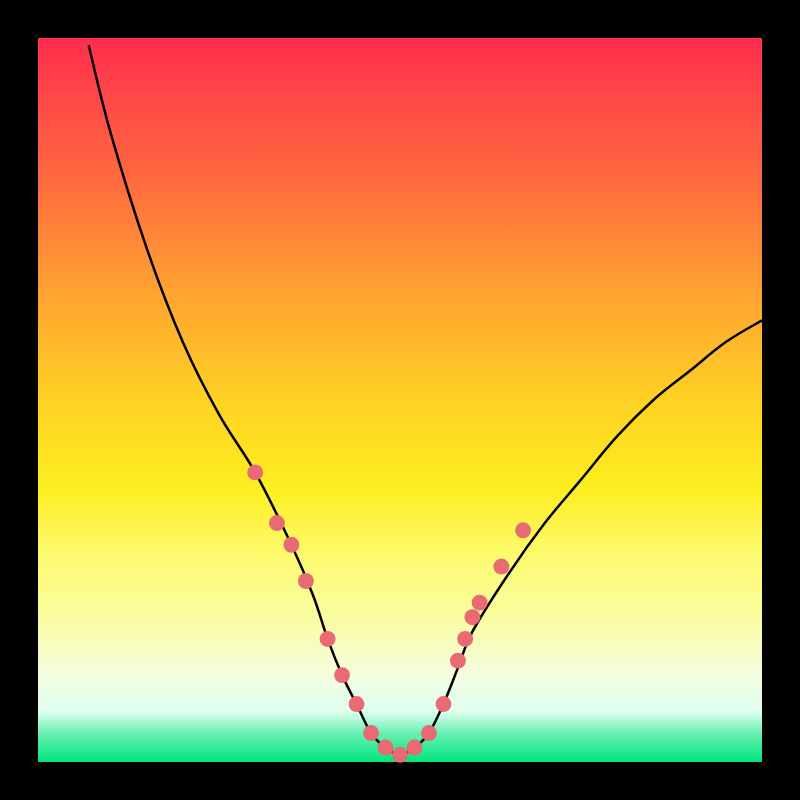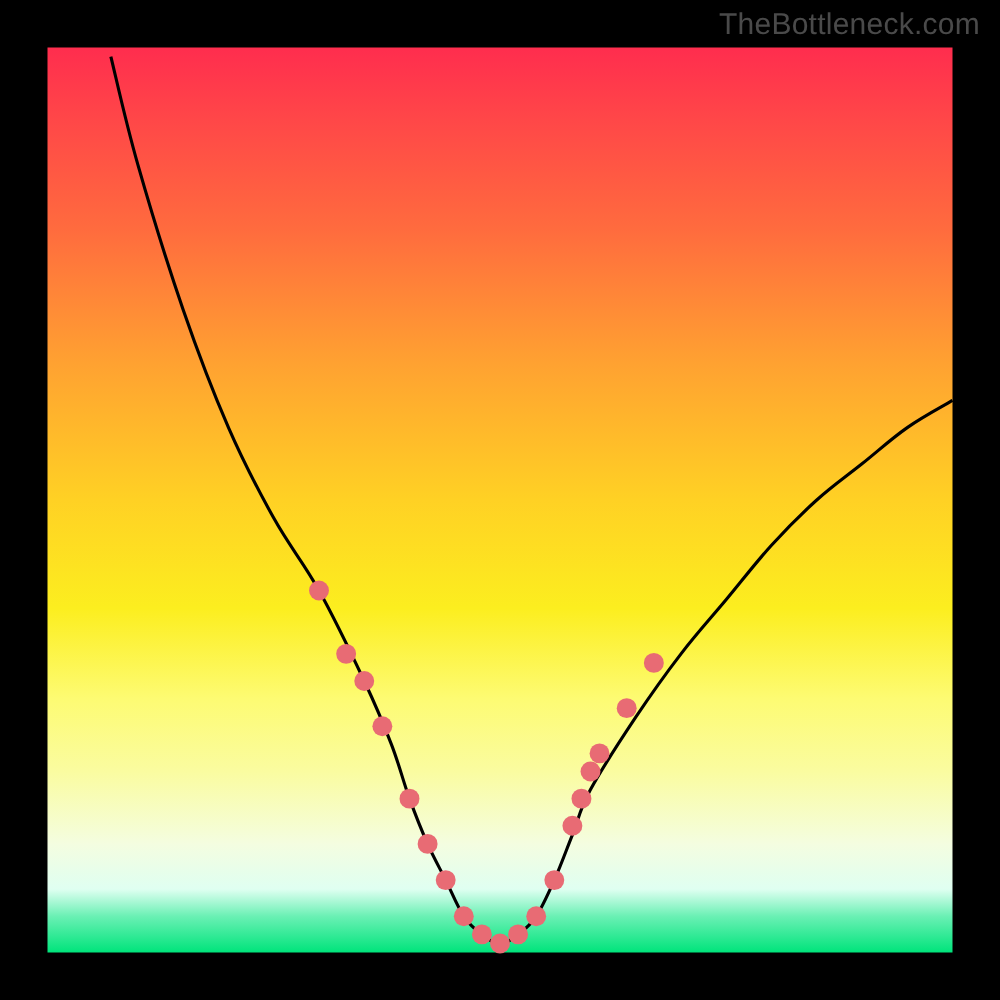--- a/index.html
+++ b/index.html
@@ -53,21 +53,20 @@
     top: 0;
     width: 724px;
     height: 724px;
     overflow: visible;
   }
 </style>
 </head>
 <body>
 
 <div class="frame">
-  <div class="attribution">TheBottleneck.com</div>
 
   <div class="plot-area">
     <svg class="curves" viewBox="0 0 724 724" preserveAspectRatio="none">
       <g>
         <path id="curve-path" fill="none" stroke="#000000" stroke-width="2.5" d="M 50.68000000000001 7.240000000000009 C 54.589600000000004 22.878400000000006, 61.97440000000001 57.6304, 72.4 94.12 C 82.82560000000001 130.6096, 95.568 172.16720000000004, 108.6 209.96000000000004 C 121.63199999999999 247.75280000000004, 131.768 274.10640000000006, 144.8 304.08000000000004 C 157.83200000000002 334.0536, 167.96800000000002 353.0224, 181 376.48 C 194.03199999999998 399.93760000000003, 204.168 410.94239999999996, 217.2 434.4 C 230.23199999999997 457.8576, 242.97439999999997 484.6456, 253.39999999999998 506.8 C 263.8256 528.9544, 268.604 540.5384, 275.12 557.48 C 281.636 574.4216, 284.3872 586.5848, 289.6 600.92 C 294.81280000000004 615.2552, 298.86719999999997 625.3912, 304.08 637.12 C 309.2928 648.8488, 313.3472 655.6544, 318.56 666.08 C 323.7728 676.5056000000001, 327.8272 687.2207999999999, 333.04 695.04 C 338.25280000000004 702.8592, 342.30719999999997 705.6104, 347.52 709.52 C 352.7328 713.4295999999999, 356.7872 716.76, 362 716.76 C 367.2128 716.76, 371.2672 713.4295999999999, 376.48 709.52 C 381.69280000000003 705.6104, 385.7472 702.8592, 390.96000000000004 695.04 C 396.17280000000005 687.2207999999999, 400.2272000000001 677.8088, 405.44000000000005 666.08 C 410.6528 654.3512000000001, 414.7072 642.912, 419.91999999999996 629.88 C 425.1327999999999 616.848, 425.27759999999995 610.6216000000001, 434.4 593.6800000000001 C 443.5224 576.7384000000001, 457.56800000000004 555.308, 470.6 535.76 C 483.632 516.212, 493.768 502.0216, 506.79999999999995 485.08 C 519.832 468.1384, 529.968 457.2784, 543 441.64 C 556.032 426.0016, 566.168 412.5352, 579.2 398.2 C 592.2320000000001 383.8648, 602.3679999999999 373.7288, 615.4 362 C 628.432 350.2712, 638.568 343.46559999999994, 651.6 333.03999999999996 C 664.6320000000001 322.6144, 674.7679999999999 313.2024, 687.8 304.08000000000004 C 700.832 294.95760000000007, 717.484 286.2696, 724 282.36"></path>
       </g>
       <g id="markers-layer">
           <circle cx="217.2" cy="434.4" r="7.964" fill="#e86b74"></circle>
           <circle cx="238.92000000000002" cy="485.08" r="7.964" fill="#e86b74"></circle>
           <circle cx="253.39999999999998" cy="506.8" r="7.964" fill="#e86b74"></circle>

